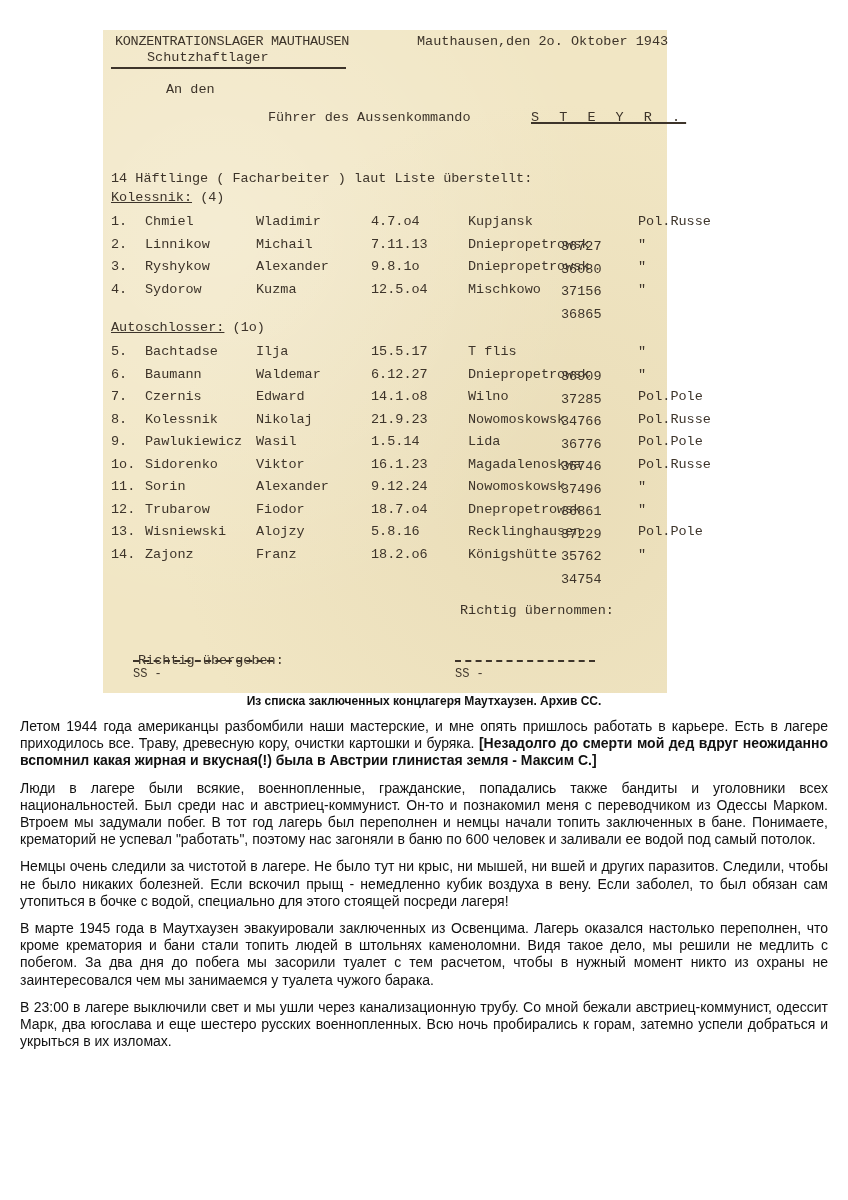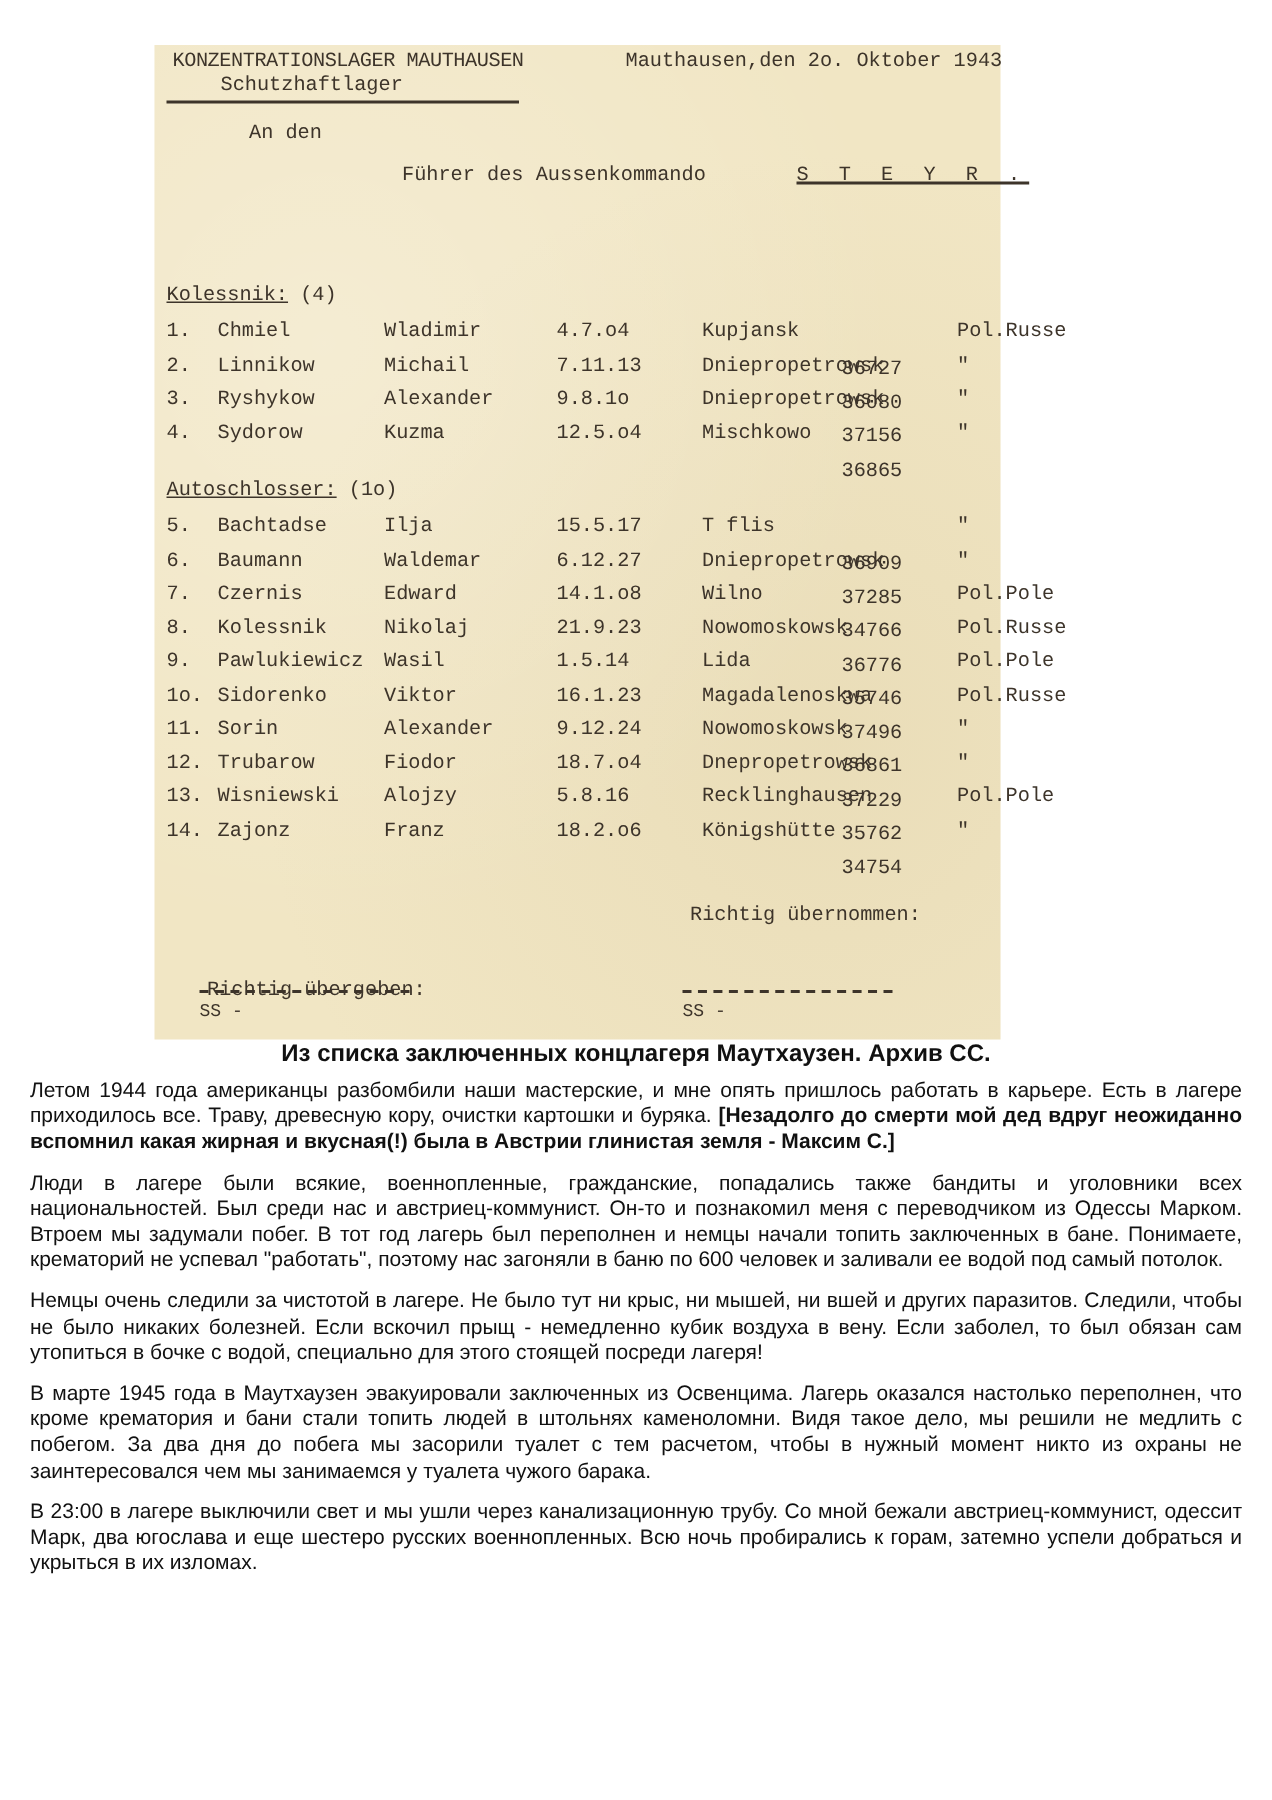--- a/index.html
+++ b/index.html
@@ -45,21 +45,21 @@
   .sign-l { left: 35px; top: 600px; margin-top: 23px; }
   .sign-r { left: 357px; top: 573px; }
   .line-l { position: absolute; left: 30px; top: 630px; width: 140px; border-top: 2px dashed #3d342a; }
   .line-r { position: absolute; left: 352px; top: 630px; width: 140px; border-top: 2px dashed #3d342a; }
   .ss-l { left: 30px; top: 637px; font-size: 12px; }
   .ss-r { left: 352px; top: 637px; font-size: 12px; }
 
   .caption {
     position: absolute; left: 0; width: 848px; top: 694px;
     text-align: center;
-    font-family: "Liberation Sans", sans-serif; font-weight: bold; font-size: 16px; color: #111;
+    font-family: "Liberation Sans", sans-serif; font-weight: bold; font-size: 12px; color: #111;
   }
 
   .body-text {
     position: absolute; left: 20px; width: 808px; top: 718px;
     font-family: Liberation Sans, sans-serif; font-size: 14px; line-height: 17.2px; color: #111;
     text-align: justify;
   }
   .body-text p { margin: 0 0 10px 0; }
   .body-text b { font-weight: bold; }
 </style>
@@ -69,20 +69,21 @@
 <div class="scan">
   <div class="abs hdr-left">KONZENTRATIONSLAGER MAUTHAUSEN</div>
   <div class="abs hdr-left2">Schutzhaftlager</div>
   <div class="hdr-rule"></div>
   <div class="abs hdr-right">Mauthausen,den 2o. Oktober 1943</div>
 
   <div class="abs to-line">An den</div>
   <div class="abs fuehrer">Führer des Aussenkommando</div>
   <div class="abs styr">S T E Y R .</div>
 
+  <div class="abs intro2">14 Häftlinge ( Facharbeiter ) laut Liste überstellt:</div>
 
   <div id="sections"></div>
 
   <div class="abs sign-l">Richtig übergeben:</div>
   <div class="abs sign-r">Richtig übernommen:</div>
   <div class="line-l"></div>
   <div class="line-r"></div>
   <div class="abs ss-l">SS -</div>
   <div class="abs ss-r">SS -</div>
 <div class="abs section-title" style="top: 160px;"><span class="u">Kolessnik:</span> <span>(4)</span></div>

